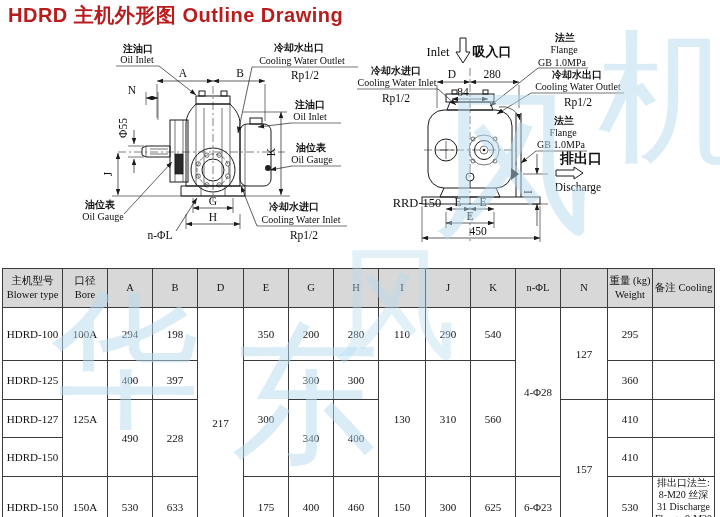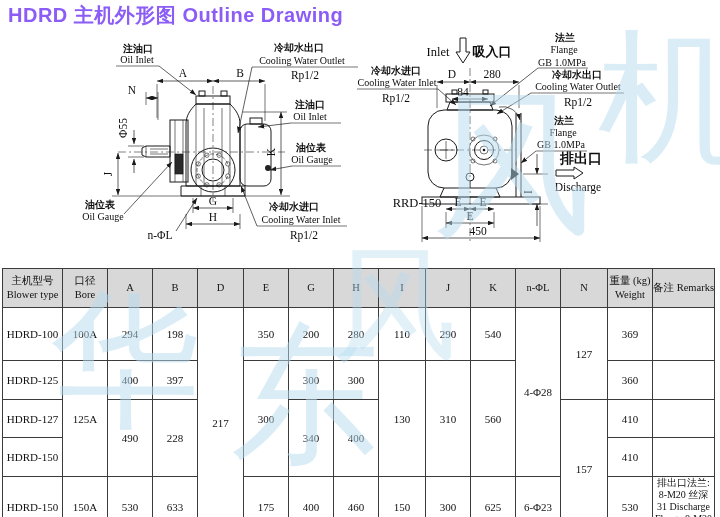--- a/index.html
+++ b/index.html
@@ -1,19 +1,19 @@
 <!DOCTYPE html>
 <html><head>
 <meta charset="utf-8">
 <style>
   html,body{margin:0;padding:0;}
   body{width:720px;height:517px;position:relative;background:#fff;overflow:hidden;
        font-family:"Liberation Serif",serif;color:#111;}
   .page-title{position:absolute;left:8px;top:2px;font-family:"Liberation Sans",sans-serif;
-       font-weight:bold;font-size:20px;letter-spacing:.5px;color:#8b5cf6;}
+       font-weight:bold;font-size:20px;letter-spacing:.5px;color:#b91c1c;}
   
   .wm{position:absolute;z-index:6;color:#b7dcf0;opacity:.5;font-family:"DejaVu Serif",serif;
       pointer-events:none;line-height:1;}
   
   #drawings{position:absolute;left:0;top:0;z-index:1;}
   .o{stroke:#1a1a1a;fill:none;stroke-width:1;}
   .t{stroke:#1a1a1a;fill:none;stroke-width:.6;}
   .d{stroke:#1a1a1a;fill:none;stroke-width:.7;}
   .cl{stroke:#1a1a1a;fill:none;stroke-width:.55;stroke-dasharray:8 3 2 3;}
   text{fill:#0d0d0d;font-family:"Liberation Serif",serif;}
@@ -280,39 +280,39 @@
         <th>E</th>
         <th>G</th>
         <th>H</th>
         <th>I</th>
         <th>J</th>
         <th>K</th>
         <th>n-ΦL</th>
         <th>N</th>
         <th>重量 (kg)
 Weight</th>
-        <th>备注 Remarks</th>
+        <th>备注 Cooling</th>
       </tr>
   </thead>
   <tbody>
       <tr>
         <td>HDRD-100</td>
         <td>100A</td>
         <td>294</td>
         <td>198</td>
         <td rowspan="5">217</td>
         <td>350</td>
         <td>200</td>
         <td>280</td>
         <td>110</td>
         <td>290</td>
         <td>540</td>
         <td rowspan="4">4-Φ28</td>
         <td rowspan="2">127</td>
-        <td>369</td>
+        <td>295</td>
         <td></td>
       </tr>
       <tr>
         <td>HDRD-125</td>
         <td rowspan="3">125A</td>
         <td>400</td>
         <td>397</td>
         <td rowspan="3">300</td>
         <td>300</td>
         <td>300</td>

